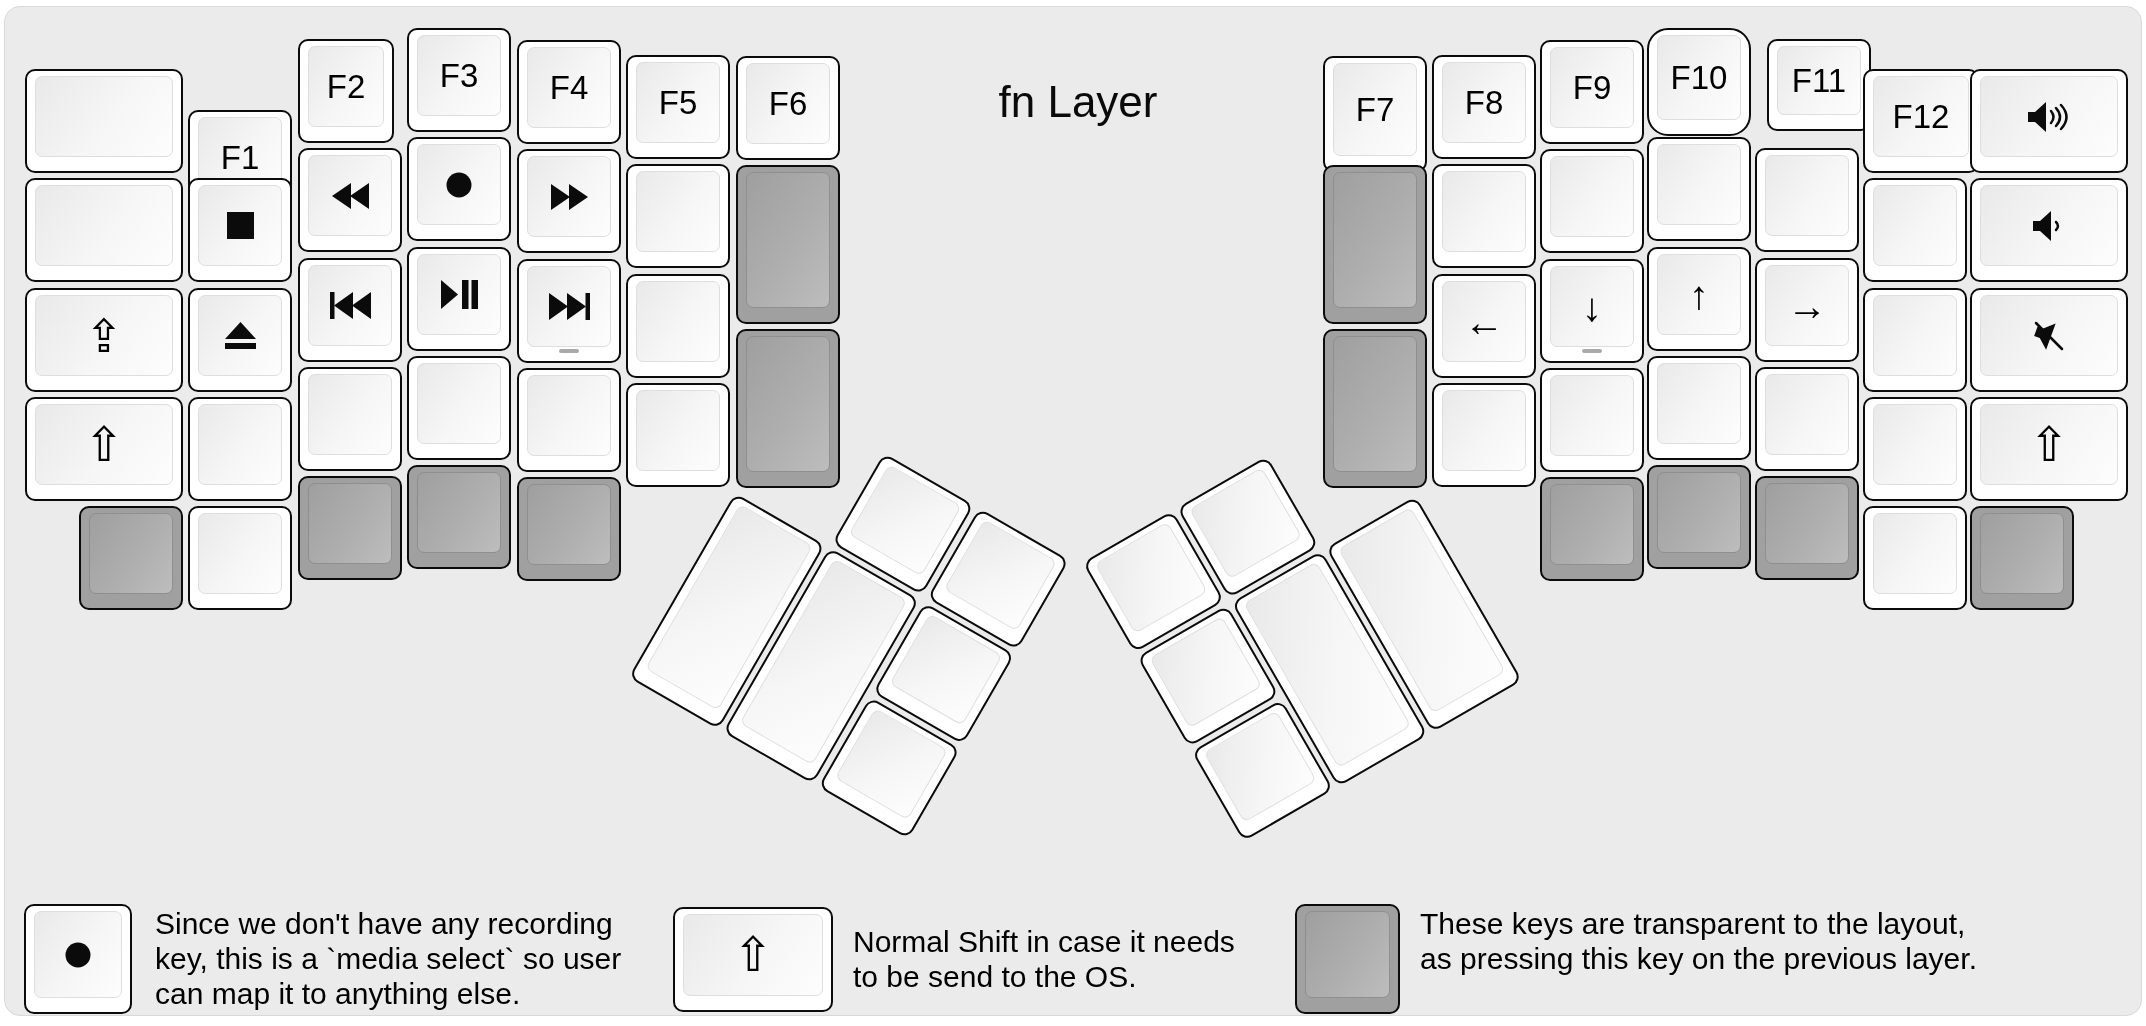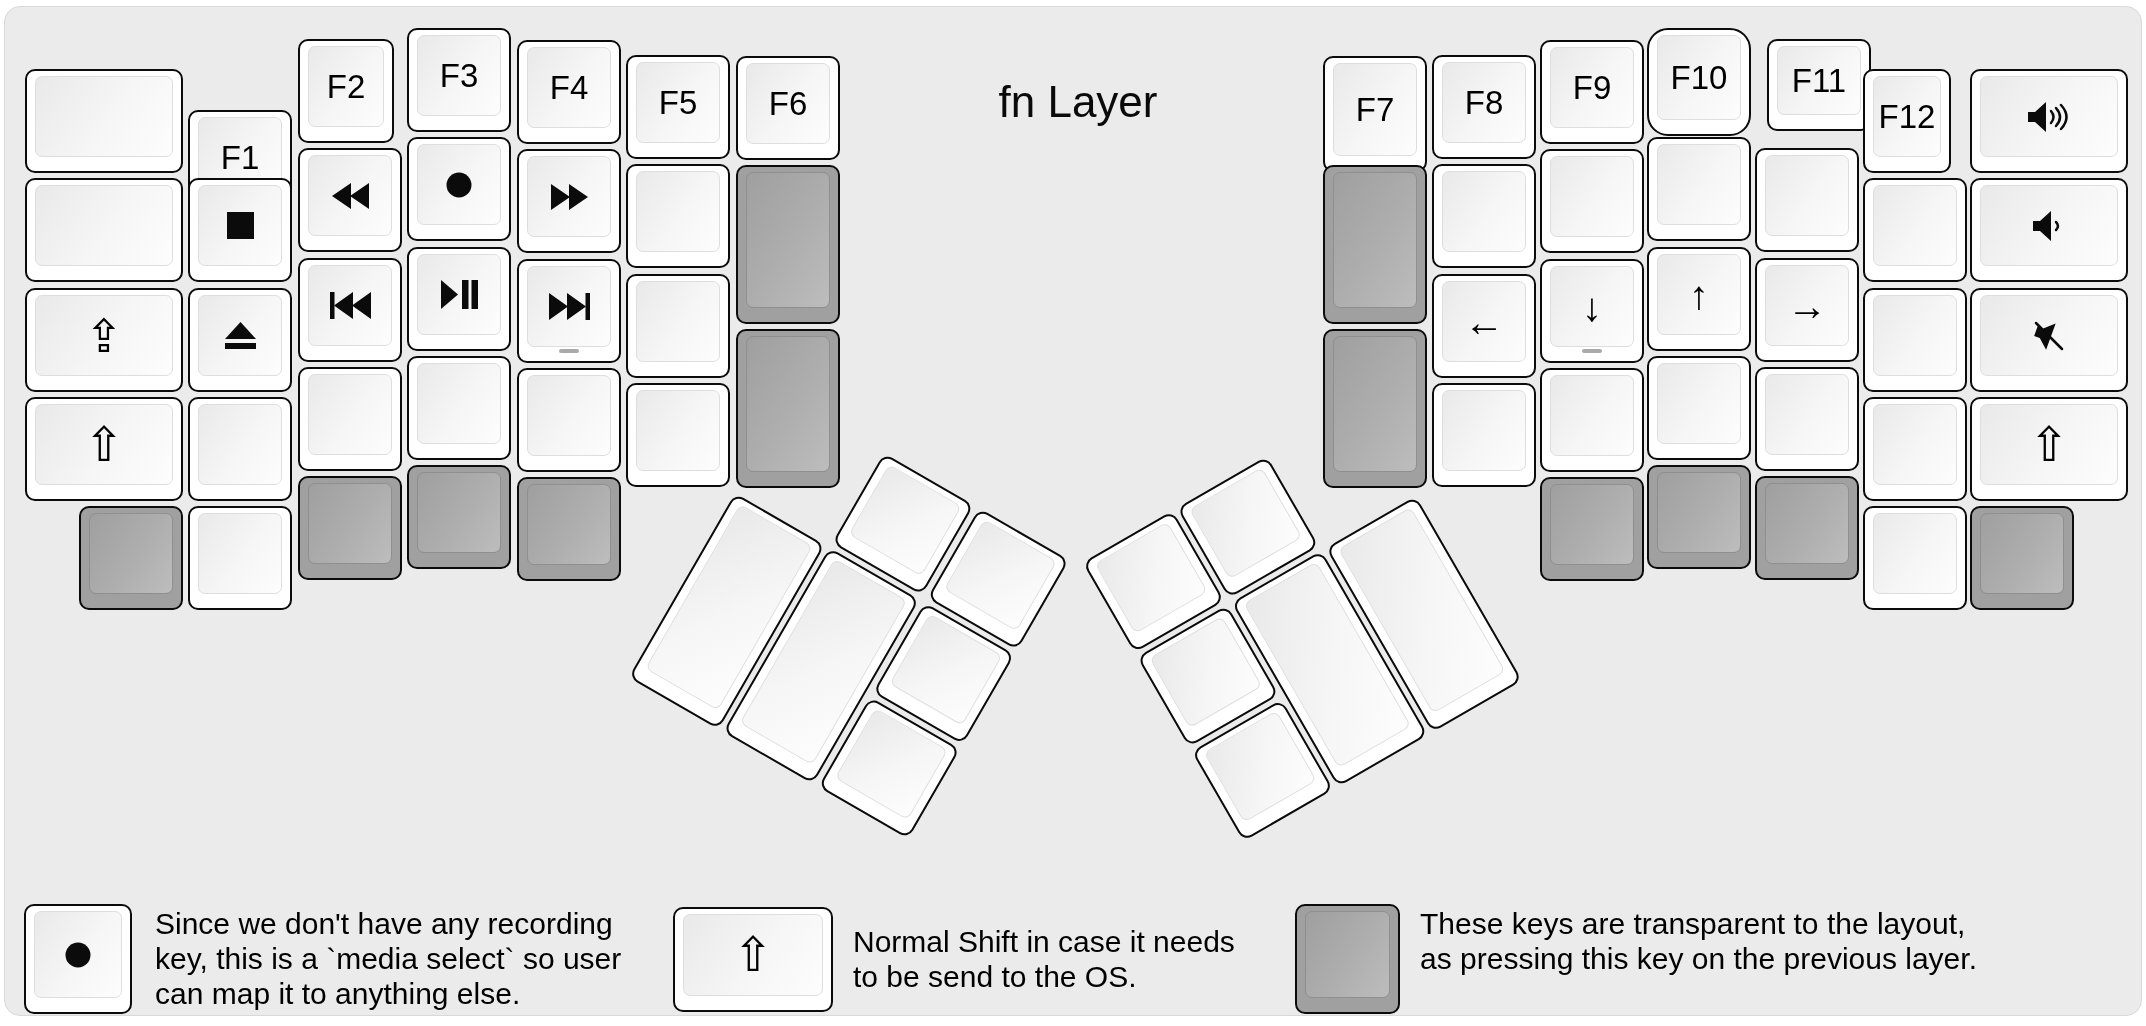--- a/index.html
+++ b/index.html
@@ -273,21 +273,21 @@
             <div class="keytop">
               <span class="glyph g-arrow">→</span>
             </div>
           </div>
           <div class="key white" style="left: 1750px; top: 360px; width: 104px; height: 104px;">
             <div class="keytop"></div>
           </div>
           <div class="key gray" style="left: 1750px; top: 469px; width: 104px; height: 104px;">
             <div class="keytop"></div>
           </div>
-          <div class="key white" style="left: 1858px; top: 62px; width: 88px; height: 104px;">
+          <div class="key white" style="left: 1858px; top: 62px; width: 116px; height: 104px;">
             <div class="keytop">
               <span class="glyph g-flabel">F12</span>
             </div>
           </div>
           <div class="key white" style="left: 1858px; top: 171px; width: 104px; height: 104px;">
             <div class="keytop"></div>
           </div>
           <div class="key white" style="left: 1858px; top: 281px; width: 104px; height: 104px;">
             <div class="keytop"></div>
           </div>

